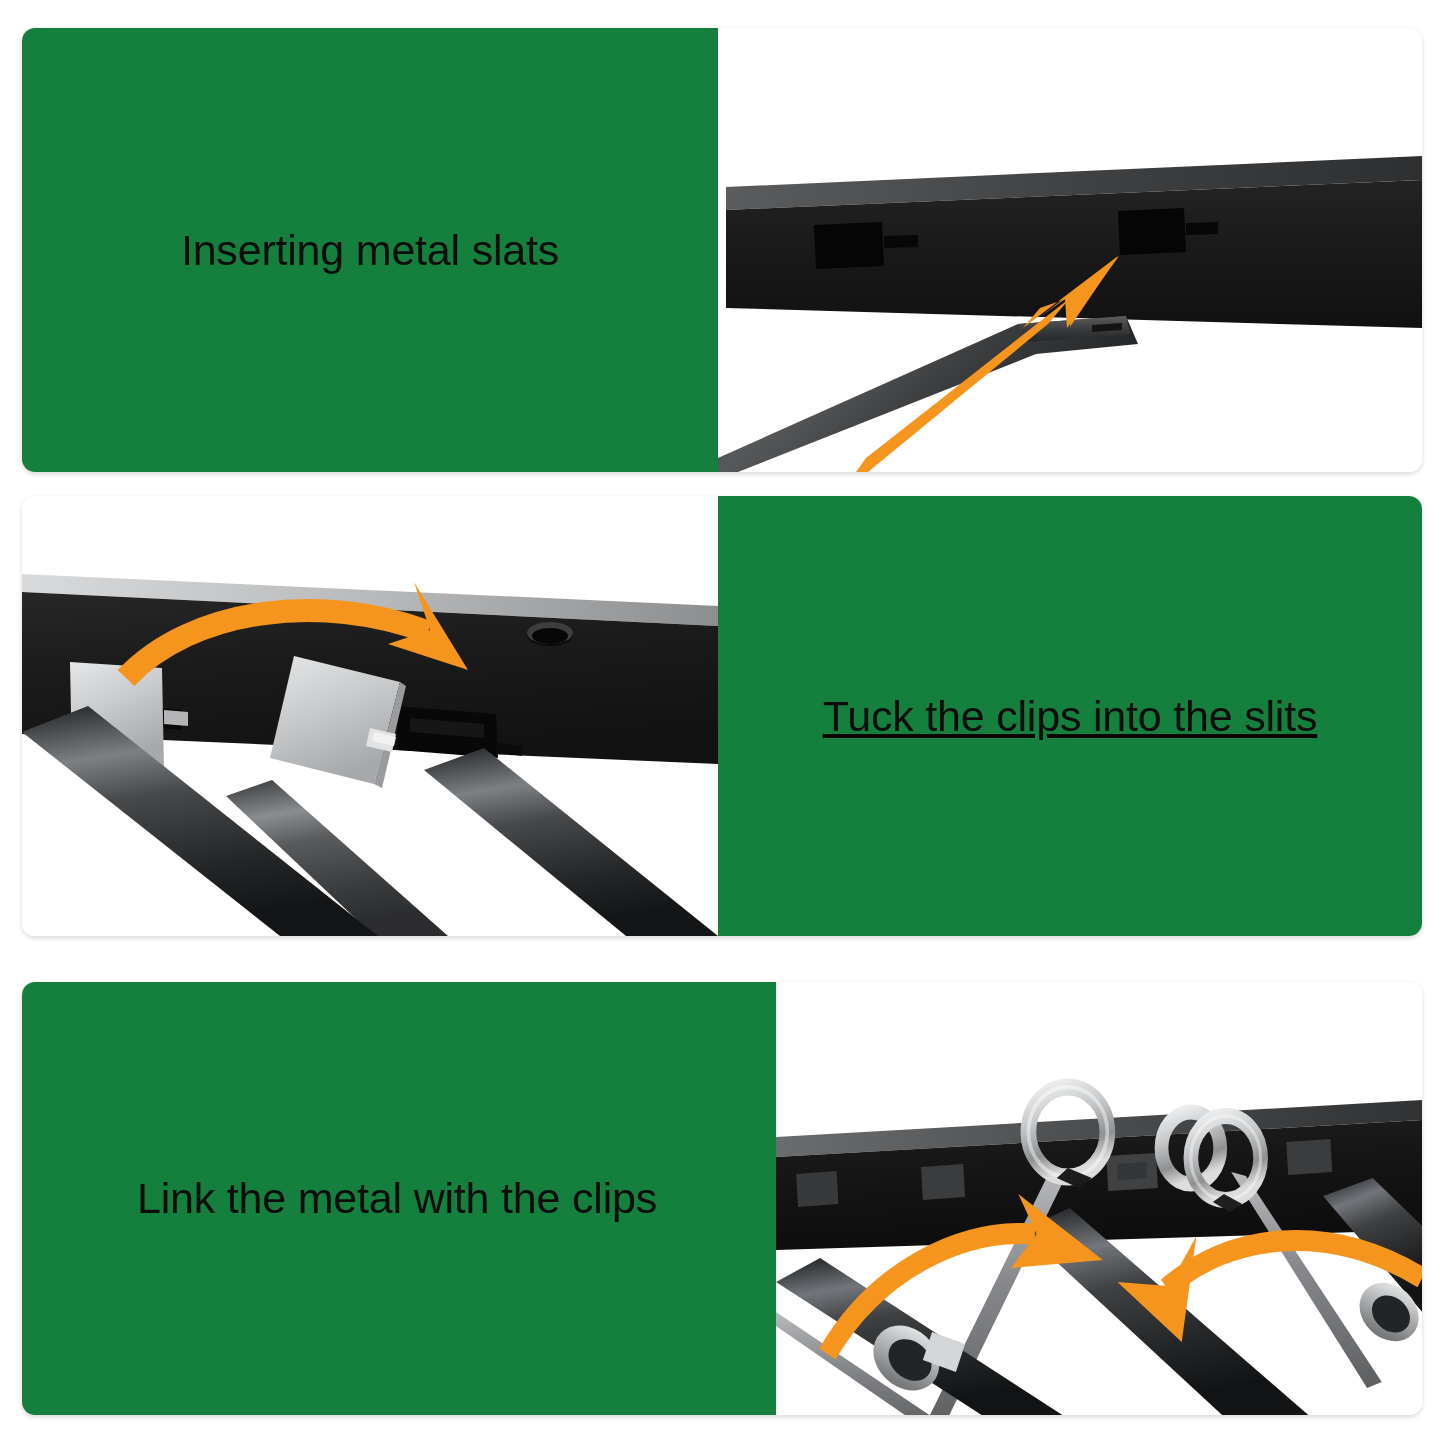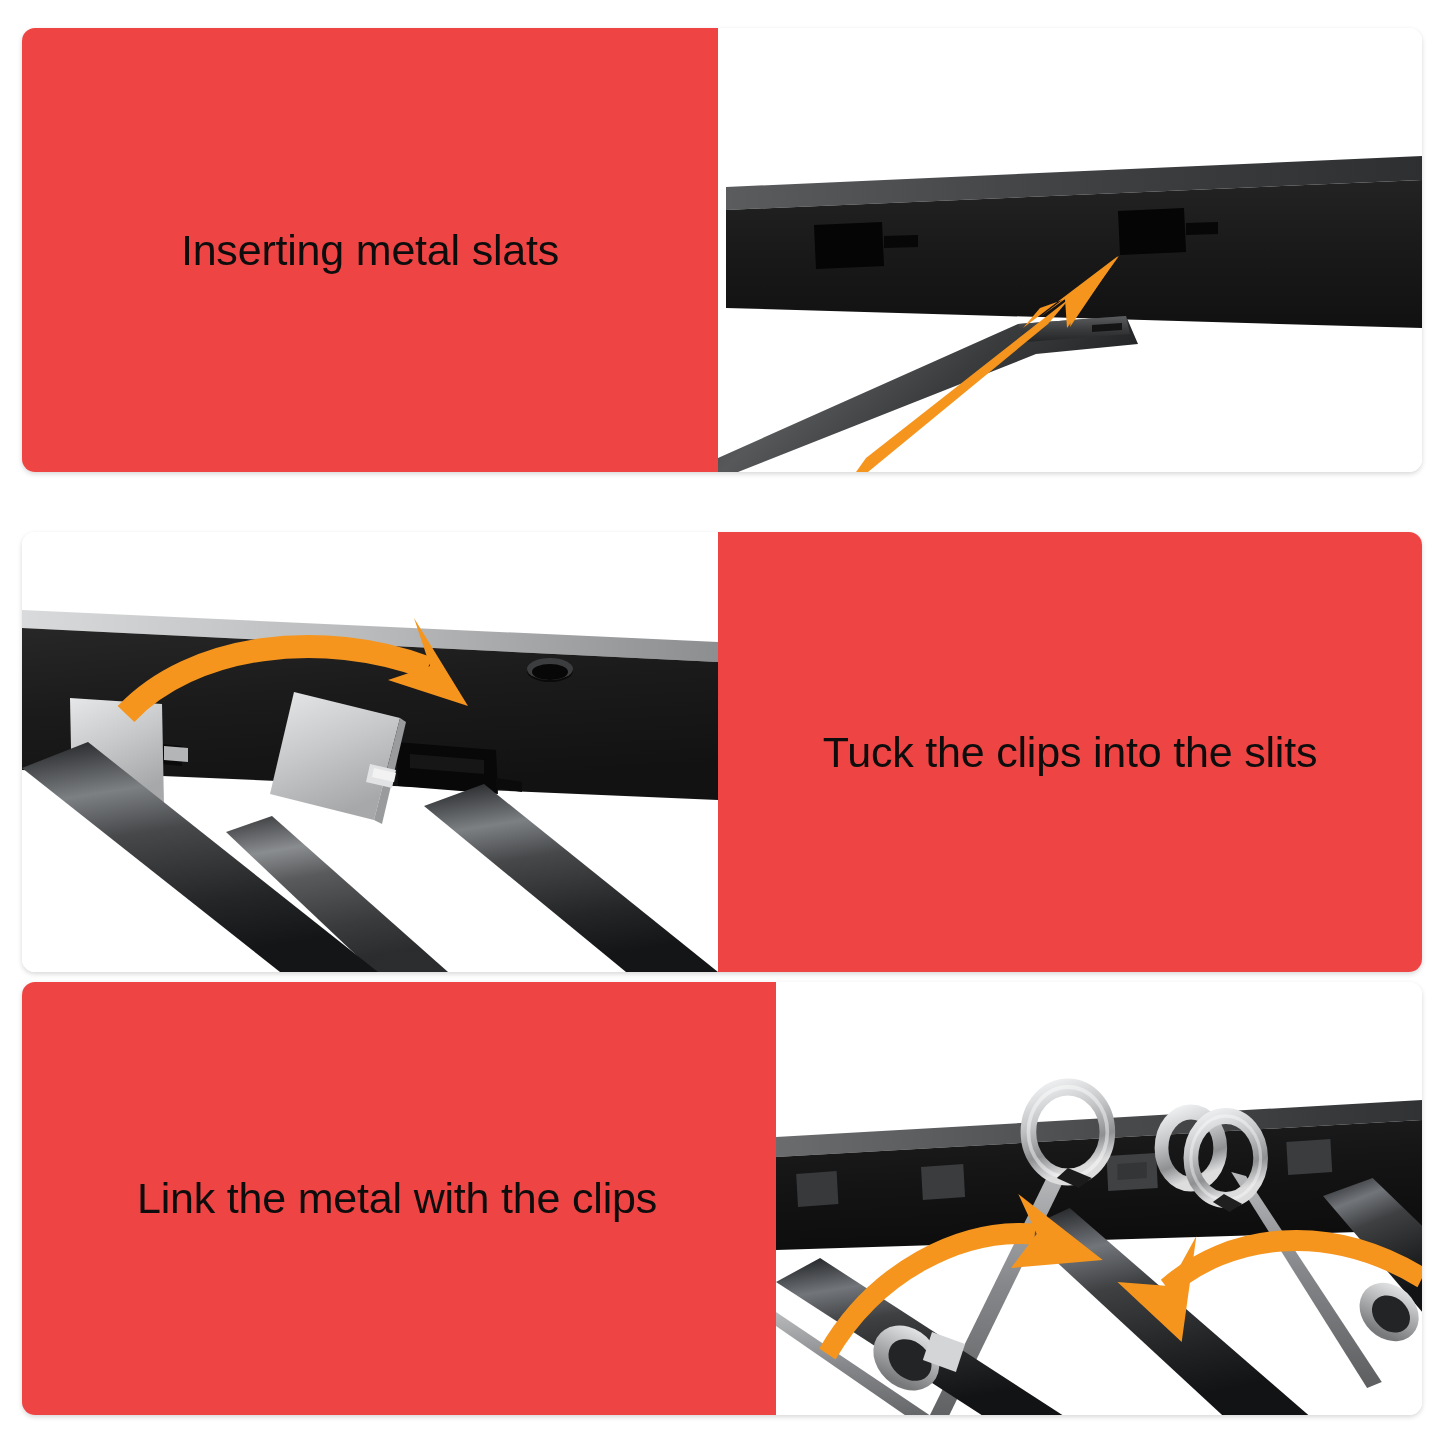--- a/index.html
+++ b/index.html
@@ -26,30 +26,30 @@
     position: absolute;
     left: 22px;
     width: 1400px;
     display: flex;
     border-radius: 13px;
     overflow: hidden;
     box-shadow: 0 2px 5px rgba(0,0,0,0.16);
     background: #ffffff;
   }
   .row-1 { top: 28px;   height: 444px; }
-  .row-2 { top: 532px;  height: 440px; }
+  .row-2 { top: 496px;  height: 440px; text-decoration: underline; }
   .row-3 { top: 982px;  height: 433px; }
 
   .half { position: relative; height: 100%; overflow: hidden; }
   .half-left  { width: 696px; }
   .half-right { width: 704px; }
 
   
   .caption-panel {
-    background: #ef4444;
+    background: #15803d;
     display: flex;
     align-items: center;
     height: 100%;
     text-align: center;
   }
   .caption-text {
     font-size: 43px;
     color: #0d0d0d;
     letter-spacing: -0.2px;
     white-space: nowrap;

